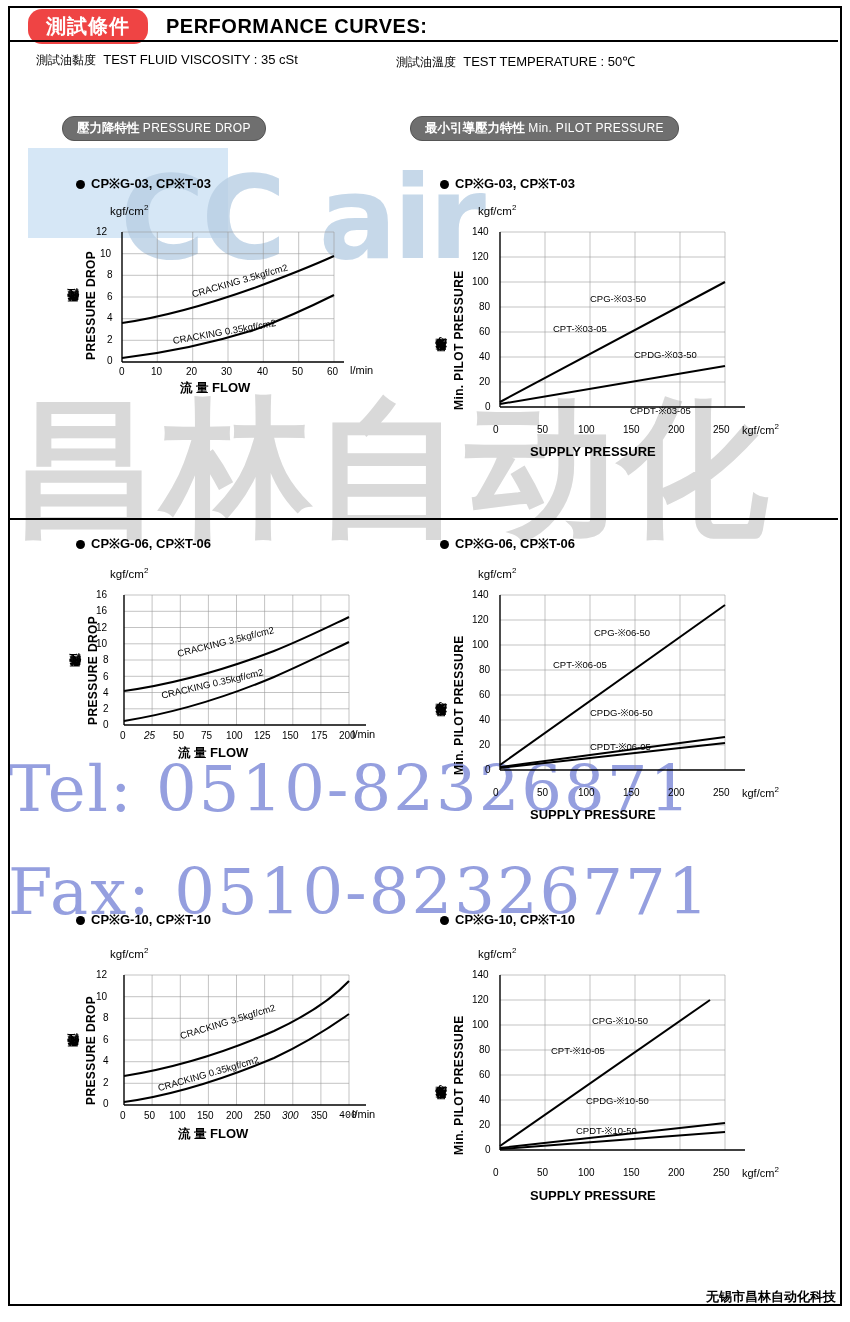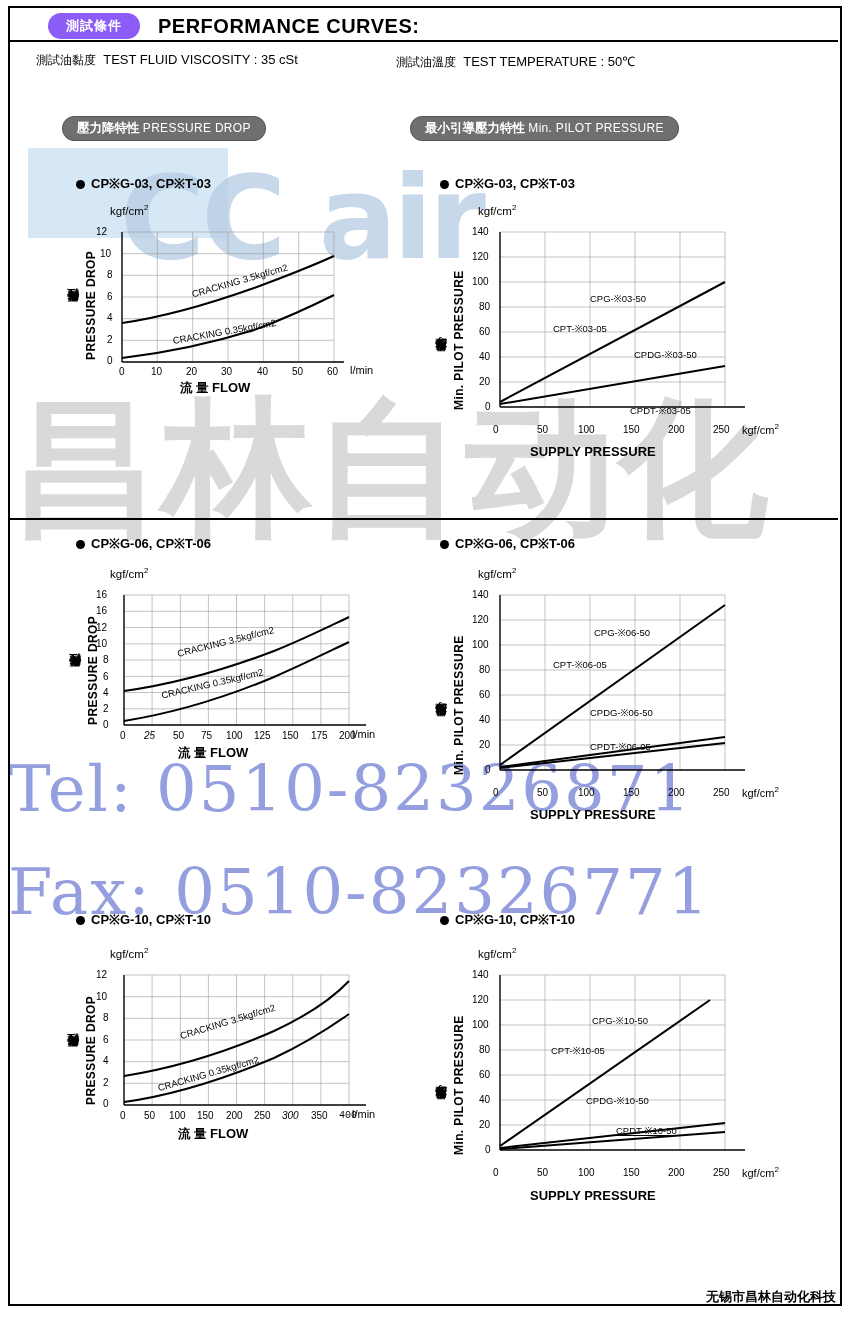--- a/index.html
+++ b/index.html
@@ -18,23 +18,23 @@
     position:absolute;left:8px;top:6px;width:834px;height:1300px;
     border:2px solid #000;
     box-sizing:border-box;
   }
   
   .hdr{
     position:absolute;left:10px;top:8px;width:830px;height:36px;
     display:flex;align-items:center;
   }
   .pill{
-    background:#8b5cf6;color:#fff;border-radius:14px;
-    padding:4px 18px;font-size:13px;font-weight:bold;
-    letter-spacing:1px;margin-left:38px;
+    background:#ef4444;color:#fff;border-radius:14px;
+    padding:4px 18px;font-size:20px;font-weight:bold;
+    letter-spacing:1px;margin-left:18px;
     font-family:"DejaVu Sans", sans-serif;
   }
   .hdr-title{
     margin-left:18px;font-size:20px;font-weight:bold;letter-spacing:0.5px;
   }
   .hdr-rule{
     position:absolute;left:10px;top:40px;width:828px;height:2px;background:#000;
   }
   
   .cond{
@@ -464,17 +464,17 @@
   <div class="tick" style="left:493px;top:1167px;">0</div>
   <div class="tick" style="left:537px;top:1167px;">50</div>
   <div class="tick" style="left:578px;top:1167px;">100</div>
   <div class="tick" style="left:623px;top:1167px;">150</div>
   <div class="tick" style="left:668px;top:1167px;">200</div>
   <div class="tick" style="left:713px;top:1167px;">250</div>
   <div class="xunit" style="left:742px;top:1165px;">kgf/cm<sup>2</sup></div>
   <div class="curvelbl" style="left:592px;top:1014px;">CPG-※10-50</div>
   <div class="curvelbl" style="left:551px;top:1044px;">CPT-※10-05</div>
   <div class="curvelbl" style="left:586px;top:1094px;">CPDG-※10-50</div>
-  <div class="curvelbl" style="left:616px;top:1124px;text-decoration:underline;">CPDT-※10-50</div>
+  <div class="curvelbl" style="left:576px;top:1124px;">CPDT-※10-50</div>
   <div class="xlab" style="left:530px;top:1188px;">SUPPLY PRESSURE</div>
 
   <div class="footer">无锡市昌林自动化科技</div>
 </div>
 
 </body></html>

